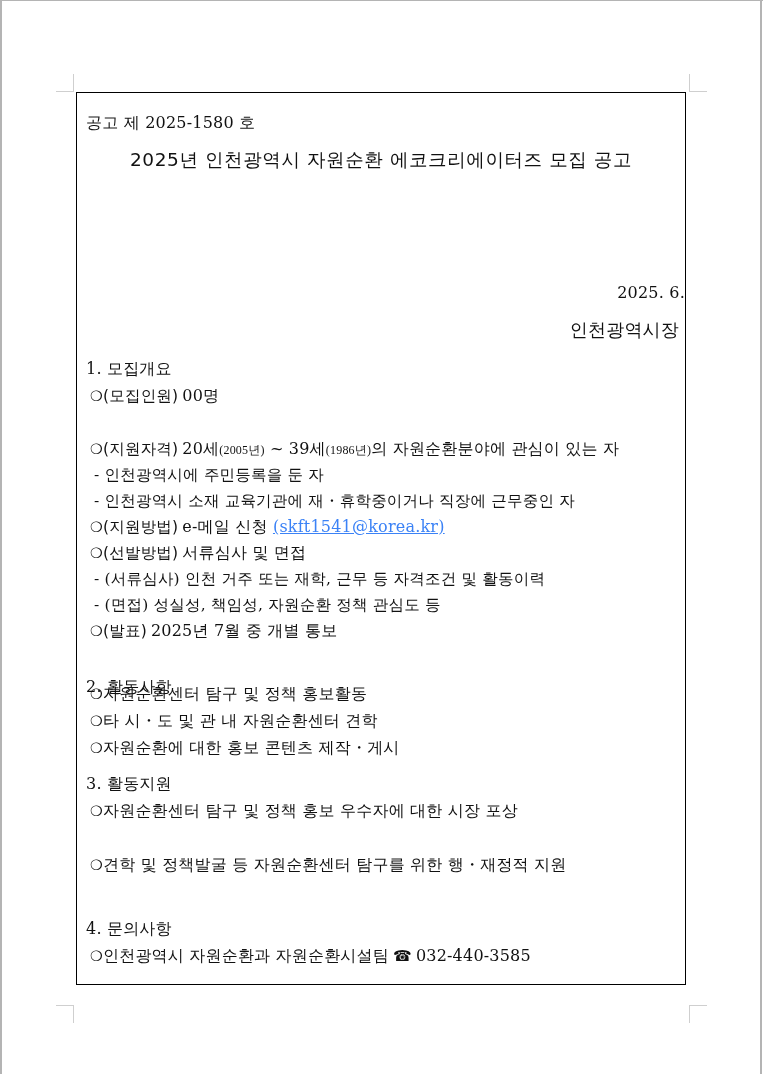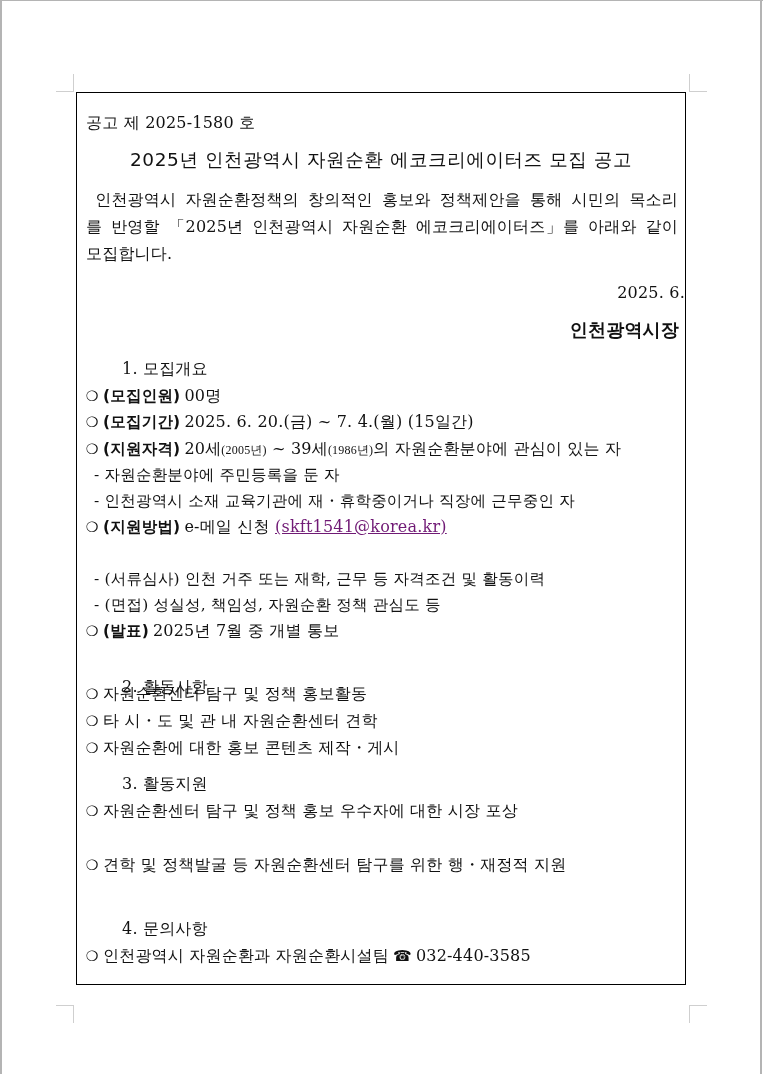--- a/index.html
+++ b/index.html
@@ -15,68 +15,67 @@
   .crop { position:absolute; border-color:#cfcfcf; border-style:solid; width:17px; height:17px; }
   .crop.tl { left:56px; top:74px; border-width:0 1px 1px 0; }
   .crop.tr { left:689px; top:74px; border-width:0 0 1px 1px; }
   .crop.bl { left:56px; top:1005px; border-width:1px 1px 0 0; }
   .crop.br { left:689px; top:1005px; border-width:1px 0 0 1px; }
 
   .box {
     position:absolute; left:76px; top:92px; width:608px; height:891px;
     border:1.5px solid #000;
   }
-  .line { position:absolute; left:9px; white-space:nowrap; font-size:16px; line-height:20px; letter-spacing:0.2px; }
+  .line { position:absolute; left:9px; white-space:nowrap; font-size:16px; line-height:20px; letter-spacing:0.2px;text-align:right; }
   .notice-no { top:20px; font-size:16px; }
   .title { top:57px; left:0; width:608px; text-align:center; font-family:"DejaVu Sans","Liberation Sans",sans-serif; font-weight:normal; font-size:18.5px; letter-spacing:0.6px; }
   .intro { top:93px; width:592px; font-size:16px; line-height:27px; white-space:normal; text-align:justify; word-spacing:3px; }
   .date { top:190px; left:0; width:608px; text-align:right; }
-  .issuer { top:227px; left:auto; right:6px; font-family:"DejaVu Sans","Liberation Sans",sans-serif; font-weight:bold; font-size:18px; }
-  .sec { font-size:16px;margin-left:36px; }
+  .issuer { top:227px; left:auto; right:6px; font-family:"DejaVu Sans","Liberation Sans",sans-serif; font-weight:normal; font-size:18px; }
+  .sec { font-size:16px; }
   .bullet { font-size:16px; }
   .bullet .mark { display:inline-block; width:17px; font-family:"DejaVu Sans",sans-serif; font-size:14px; }
-  .bullet .lbl { font-family:"DejaVu Sans","Liberation Sans",sans-serif; font-weight:bold; font-size:15.5px; margin-right:4px; }
+  .bullet .lbl { font-family:"DejaVu Sans","Liberation Sans",sans-serif; font-weight:normal; font-size:15.5px; margin-right:4px; }
   .sub { font-size:15.5px; left:17px; }
   .small { font-size:12px;font-family:Liberation Serif, serif; }
-  a.link { color:#701a75; text-decoration:underline; font-family:"DejaVu Serif",serif; }
+  a.link { color:#3b82f6; text-decoration:underline; font-family:"DejaVu Serif",serif; }
   .phone { font-family:"DejaVu Sans",sans-serif; font-size:15px; margin:0 4px; }
 </style>
 </head>
 <body>
 
 <div class="page-edge-top"></div>
 <div class="page-edge-left"></div>
 <div class="page-edge-right"></div>
 <div class="crop tl"></div>
 <div class="crop tr"></div>
 <div class="crop bl"></div>
 <div class="crop br"></div>
 
 <div class="box">
   <div class="line notice-no">공고 제 2025-1580 호</div>
   <div class="line title">2025년 인천광역시 자원순환 에코크리에이터즈 모집 공고</div>
-  <div class="line intro">&nbsp;<span>인천광역시 자원순환정책의 창의적인 홍보와 정책제안을 통해 시민의 목소리를 반영할 「2025년 인천광역시 자원순환 에코크리에이터즈」를 아래와 같이 모집합니다.</span></div>
   <div class="line date">2025. 6.</div>
   <div class="line issuer">인천광역시장</div>
 
   <div class="line sec" style="top:266px">1. 모집개요</div>
 
   <div class="line bullet" style="top:293px">
     <span class="mark">❍</span><span class="lbl">(모집인원)</span><span>00명</span>
   </div>
-  <div class="line bullet" style="top:319px">
-    <span class="mark">❍</span><span class="lbl">(모집기간)</span><span>2025. 6. 20.(금) ~ 7. 4.(월) (15일간)</span>
-  </div>
   <div class="line bullet" style="top:346px">
     <span class="mark">❍</span><span class="lbl">(지원자격)</span><span>20세</span><span class="small">(2005년)</span><span> ~ 39세</span><span class="small">(1986년)</span><span>의 자원순환분야에 관심이 있는 자</span>
   </div>
-  <div class="line sub" style="top:372px">- 자원순환분야에 주민등록을 둔 자</div>
+  <div class="line sub" style="top:372px">- 인천광역시에 주민등록을 둔 자</div>
   <div class="line sub" style="top:398px">- 인천광역시 소재 교육기관에 재・휴학중이거나 직장에 근무중인 자</div>
   <div class="line bullet" style="top:424px">
     <span class="mark">❍</span><span class="lbl">(지원방법)</span><span>e-메일 신청 </span><a class="link">(skft1541@korea.kr)</a>
+  </div>
+  <div class="line bullet" style="top:450px">
+    <span class="mark">❍</span><span class="lbl">(선발방법)</span><span>서류심사 및 면접</span>
   </div>
   <div class="line sub" style="top:476px">- (서류심사) 인천 거주 또는 재학, 근무 등 자격조건 및 활동이력</div>
   <div class="line sub" style="top:502px">- (면접) 성실성, 책임성, 자원순환 정책 관심도 등</div>
   <div class="line bullet" style="top:528px">
     <span class="mark">❍</span><span class="lbl">(발표)</span><span>2025년 7월 중 개별 통보</span>
   </div>
 
   <div class="line sec" style="top:584px">2. 활동사항</div>
   <div class="line bullet" style="top:591px">
     <span class="mark">❍</span><span>자원순환센터 탐구 및 정책 홍보활동</span>

